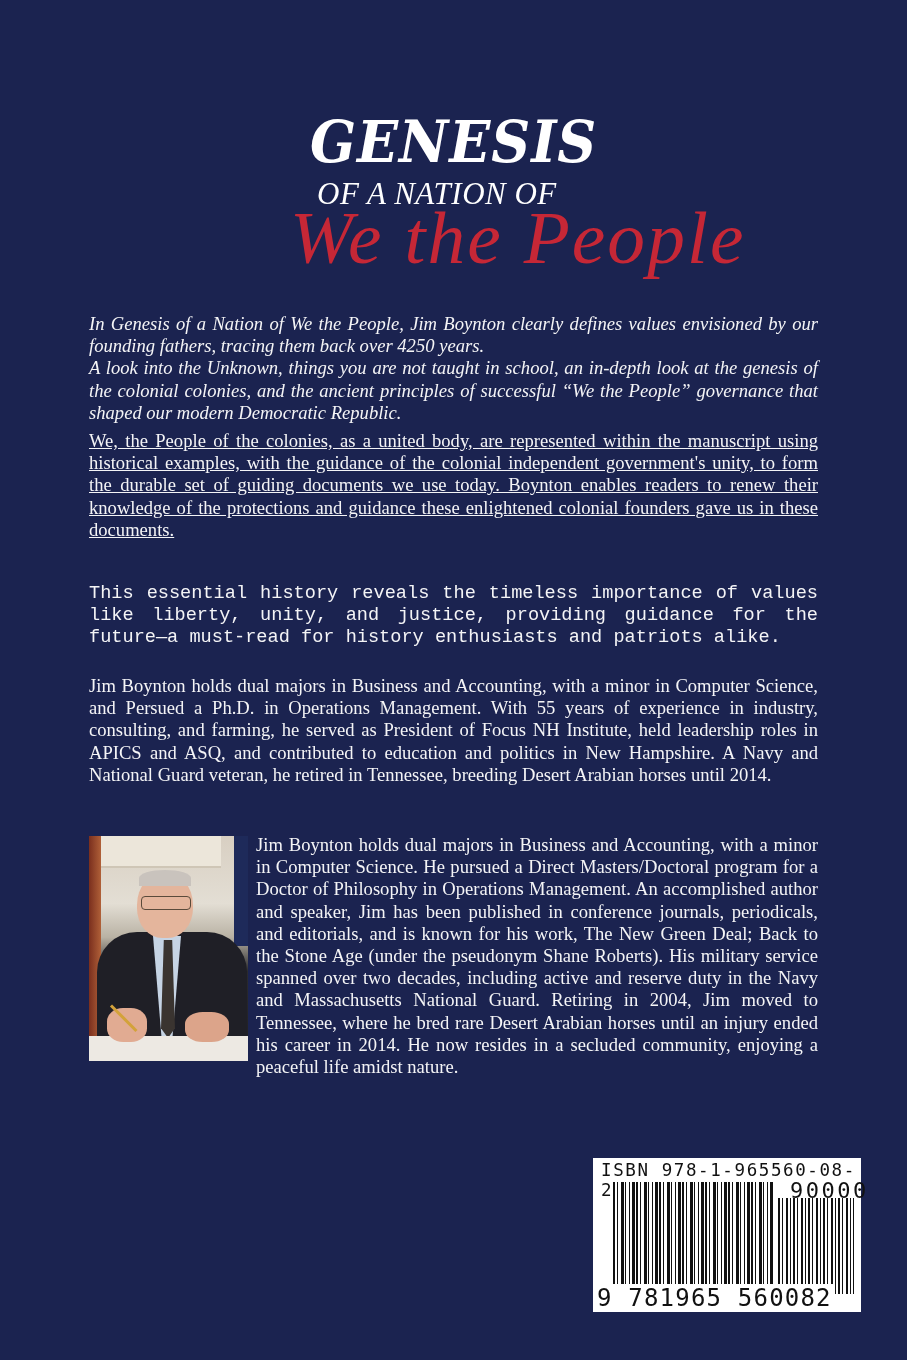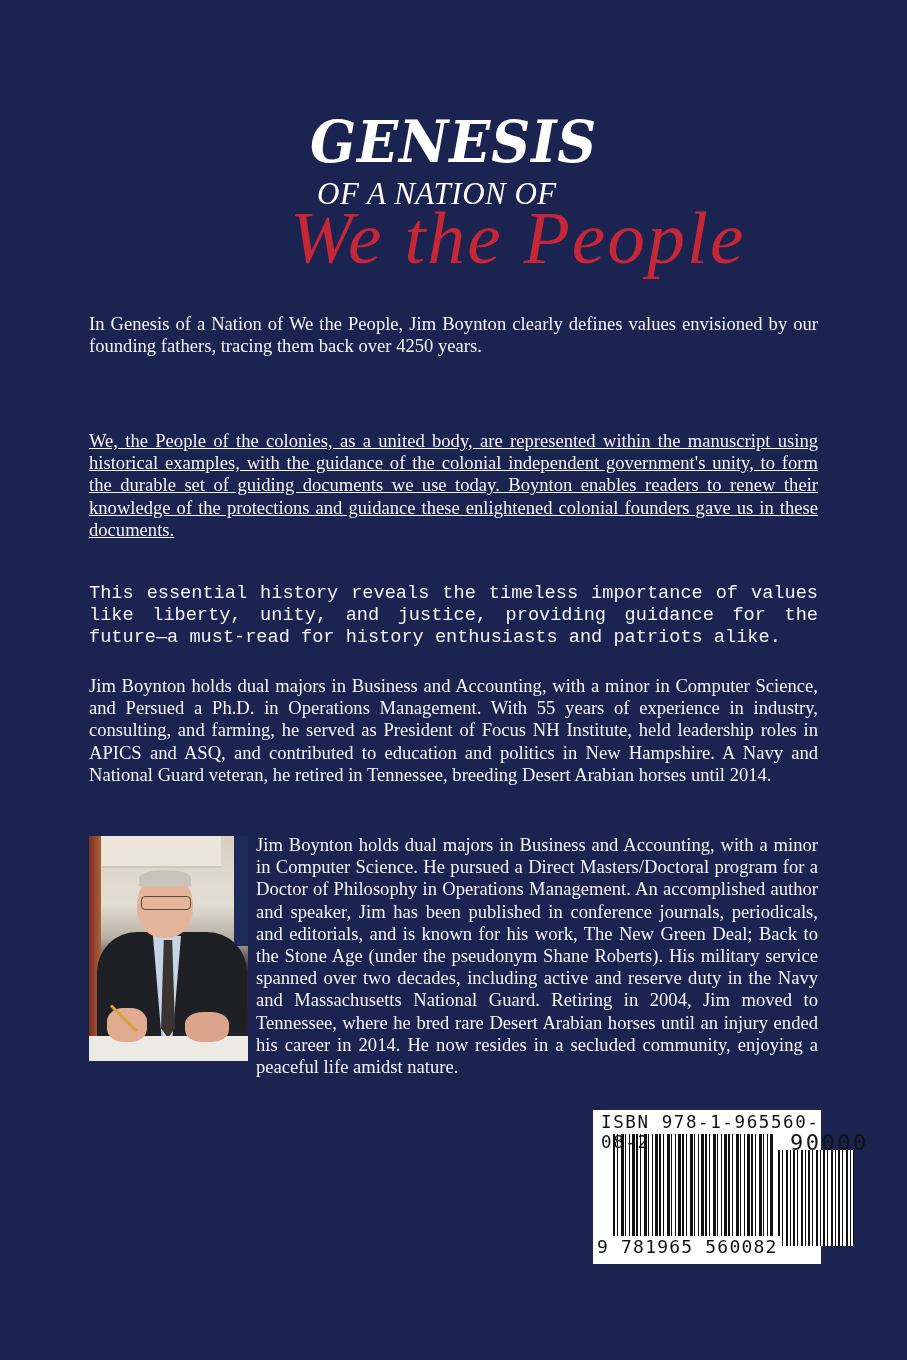--- a/index.html
+++ b/index.html
@@ -38,21 +38,21 @@
     letter-spacing: 2px;
     transform: scaleX(1.02); transform-origin: left top;
     z-index: 1;
   }
   .text {
     position: absolute; left: 89px; width: 729px;
     font-size: 18.6px; line-height: 22.2px;
     text-align: justify;
     margin: 0;
   }
-  .p1 { top: 313px; }
+  .p1 { top: 313px; font-style: italic; }
   .p2 { top: 430px; text-decoration: underline; }
   .p3 { top: 583px; font-family: Liberation Mono, monospace; }
   .p4 { top: 675px; }
   .bio-wrap {
     position: absolute; left: 89px; top: 834px; width: 729px;
     font-size: 18.6px; line-height: 22.2px;
     text-align: justify;
   }
   .photo {
     float: left; width: 159px; height: 225px;
@@ -68,21 +68,21 @@
   .photo .glasses { position: absolute; left: 52px; top: 60px; width: 48px; height: 12px; border: 1px solid #5a4a3a; border-radius: 4px; }
   .photo .body { position: absolute; left: 8px; top: 96px; width: 150px; height: 135px; border-radius: 40px 40px 0 0; background: #1f1f26; }
   .photo .shirt { position: absolute; left: 64px; top: 100px; width: 28px; height: 100px; background: #c6d4e4; clip-path: polygon(0 0,100% 0,70% 100%,30% 100%); }
   .photo .tie { position: absolute; left: 72px; top: 104px; width: 14px; height: 98px; background: #3a3430; clip-path: polygon(20% 0,80% 0,100% 90%,50% 100%,0 90%); }
   .photo .paper { position: absolute; left: 0; top: 200px; width: 159px; height: 25px; background: #ede9e3; }
   .photo .hand { position: absolute; left: 18px; top: 172px; width: 40px; height: 34px; border-radius: 40%; background: #e1ab92; }
   .photo .hand2 { position: absolute; left: 96px; top: 176px; width: 44px; height: 30px; border-radius: 40%; background: #dca48a; }
   .photo .pencil { position: absolute; left: 22px; top: 168px; width: 36px; height: 3px; background: #d3a23a; transform: rotate(45deg); transform-origin: left center; }
 
   .barcode {
-    position: absolute; left: 593px; top: 1110px; width: 228px; height: 154px;
+    position: absolute; left: 593px; top: 1158px; width: 268px; height: 154px;
     background: #ffffff;
     color: #111;
     font-family: "DejaVu Sans Mono", "Liberation Mono", monospace;
   }
   .isbn-label {
     position: absolute; left: 8px; top: 2px; font-size: 17.5px; letter-spacing: 1.6px;
   }
   .addon-num {
     position: absolute; left: 197px; top: 20px; font-size: 22px; letter-spacing: 2.5px;
   }
@@ -93,35 +93,36 @@
       #111 8px 11px, #fff 11px 12px, #111 12px 13px, #fff 13px 16px,
       #111 16px 17px, #fff 17px 19px, #111 19px 22px, #fff 22px 23px);
   }
   .bars-addon {
     position: absolute; left: 185px; top: 40px; width: 76px; height: 96px;
     background: repeating-linear-gradient(90deg,
       #111 0 2px, #fff 2px 4px, #111 4px 5px, #fff 5px 8px,
       #111 8px 10px, #fff 10px 12px, #111 12px 13px, #fff 13px 15px);
   }
   .ean-num {
-    position: absolute; left: 4px; top: 126px; font-size: 18px; letter-spacing: 1.2px;
+    position: absolute; left: 4px; top: 126px; font-size: 24px; letter-spacing: 1.2px;
     background: #fff; padding-right: 2px;
   }
 </style>
 </head>
 <body>
 
 <div class="title-block">
   <div class="title-genesis">GENESIS</div>
   <div class="title-of">OF A NATION OF</div>
   <div class="title-wtp">We the People</div>
 </div>
 
 <p class="text p1">
   <span>In Genesis of a Nation of We the People, Jim Boynton clearly defines values envisioned by our founding fathers, tracing them back over 4250 years.</span><br>
+  <span>A look into the Unknown, things you are not taught in school, an in-depth look at the genesis of the colonial colonies, and the ancient principles of successful “We the People” governance that shaped our modern Democratic Republic.</span>
 </p>
 
 <p class="text p2">We, the People of the colonies, as a united body, are represented within the manuscript using historical examples, with the guidance of the colonial independent government's unity, to form the durable set of guiding documents we use today. Boynton enables readers to renew their knowledge of the protections and guidance these enlightened colonial founders gave us in these documents.</p>
 
 <p class="text p3">This essential history reveals the timeless importance of values like liberty, unity, and justice, providing guidance for the future—a must-read for history enthusiasts and patriots alike.</p>
 
 <p class="text p4">Jim Boynton holds dual majors in Business and Accounting, with a minor in Computer Science, and Persued a Ph.D. in Operations Management. With 55 years of experience in industry, consulting, and farming, he served as President of Focus NH Institute, held leadership roles in APICS and ASQ, and contributed to education and politics in New Hampshire. A Navy and National Guard veteran, he retired in Tennessee, breeding Desert Arabian horses until 2014.</p>
 
 <div class="bio-wrap">
   <div class="photo" title="Author photo of Jim Boynton signing documents at a desk">

